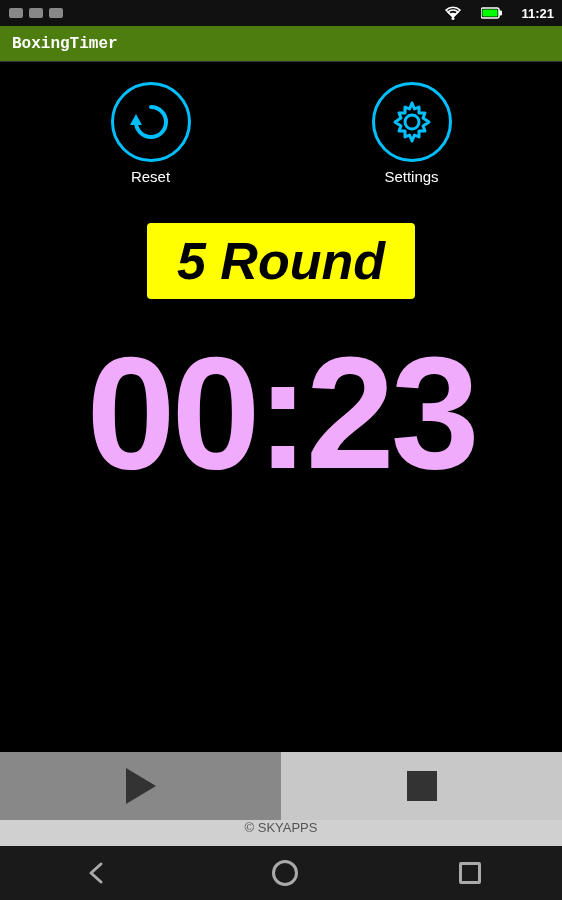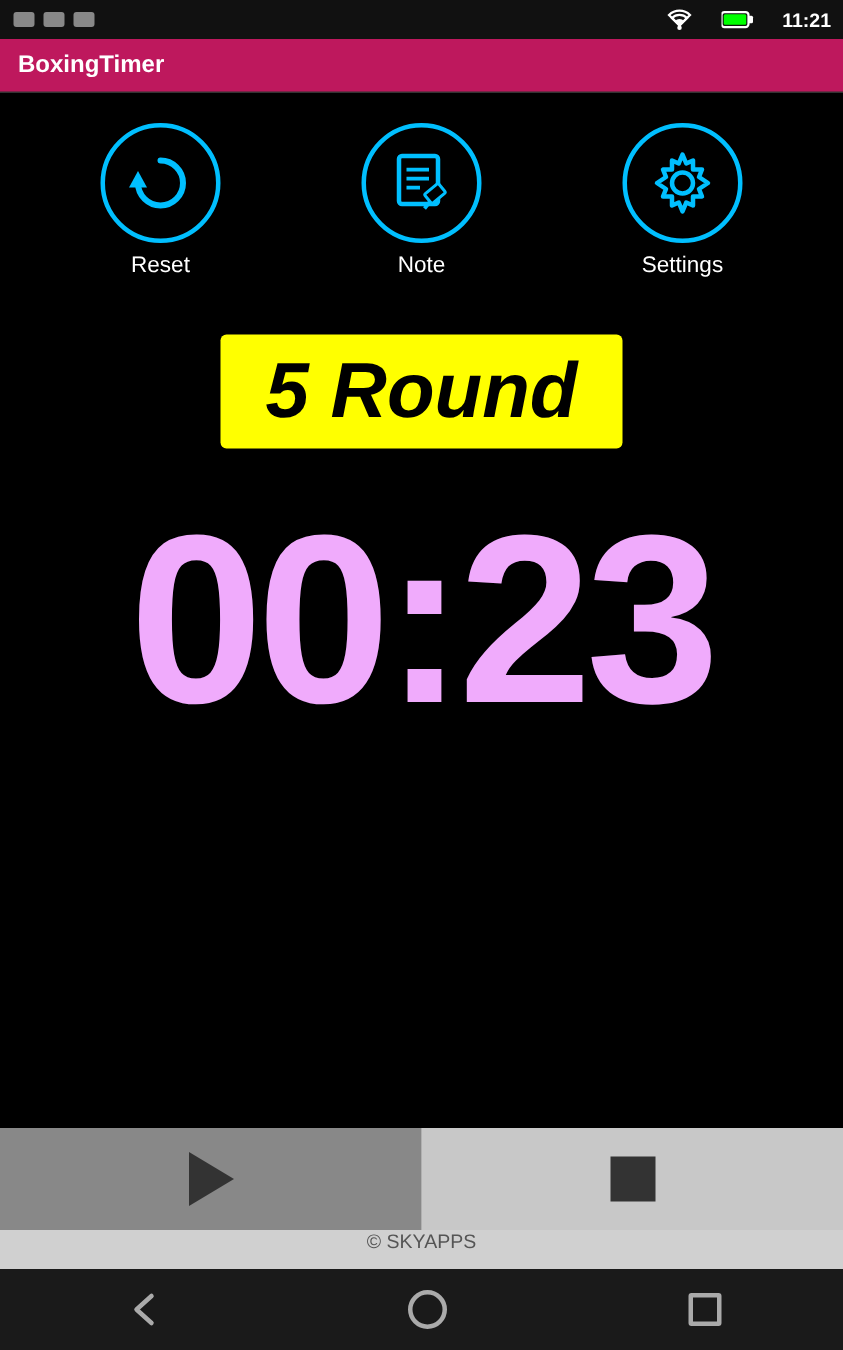--- a/index.html
+++ b/index.html
@@ -40,25 +40,26 @@
       gap: 18px;
       color: #fff;
       font-size: 13px;
       font-weight: bold;
     }
 
     
     #app-bar {
       width: 100%;
       height: 36px;
-      background: #be185d;
+      background: #4d7c0f;
       display: flex;
       align-items: center;
       padding: 0 12px;
       border-bottom: 1px solid #333;
+      font-family: Liberation Mono, monospace;
     }
 
     #app-title {
       color: #fff;
       font-size: 16px;
       font-weight: bold;
     }
 
     
     #main-content {
@@ -276,33 +277,20 @@
     <div class="toolbar-item">
       <div class="toolbar-circle">
         <svg width="46" height="46" viewBox="0 0 46 46">
           <path d="M23 8 A15 15 0 1 1 8 23" fill="none" stroke="#00bfff" stroke-width="4" stroke-linecap="round"></path>
           <polygon points="8,15 2,26 14,26" fill="#00bfff"></polygon>
         </svg>
       </div>
       <span class="toolbar-label">Reset</span>
     </div>
 
-    <div class="toolbar-item">
-      <div class="toolbar-circle">
-        <svg width="46" height="46" viewBox="0 0 46 46">
-          <rect x="8" y="5" width="26" height="32" rx="2" fill="none" stroke="#00bfff" stroke-width="3"></rect>
-          <line x1="13" y1="14" x2="28" y2="14" stroke="#00bfff" stroke-width="2.5"></line>
-          <line x1="13" y1="20" x2="28" y2="20" stroke="#00bfff" stroke-width="2.5"></line>
-          <line x1="13" y1="26" x2="22" y2="26" stroke="#00bfff" stroke-width="2.5"></line>
-          <rect x="26" y="26" width="12" height="8" rx="1" fill="#000" stroke="#00bfff" stroke-width="2" transform="rotate(-40 32 30)"></rect>
-          <line x1="29" y1="35" x2="25" y2="40" stroke="#00bfff" stroke-width="2.5"></line>
-        </svg>
-      </div>
-      <span class="toolbar-label">Note</span>
-    </div>
 
     <div class="toolbar-item">
       <div class="toolbar-circle">
         <svg width="46" height="46" viewBox="0 0 46 46">
           <circle cx="23" cy="23" r="7" fill="none" stroke="#00bfff" stroke-width="3"></circle>
           <path d="M23 4 L25.5 10 L30 8 L30 14 L36 14 L34 19 L40 23 L34 27 L36 32 L30 32 L30 38 L25.5 36 L23 42 L20.5 36 L16 38 L16 32 L10 32 L12 27 L6 23 L12 19 L10 14 L16 14 L16 8 L20.5 10 Z" fill="none" stroke="#00bfff" stroke-width="3" stroke-linejoin="round"></path>
         </svg>
       </div>
       <span class="toolbar-label">Settings</span>
     </div>

